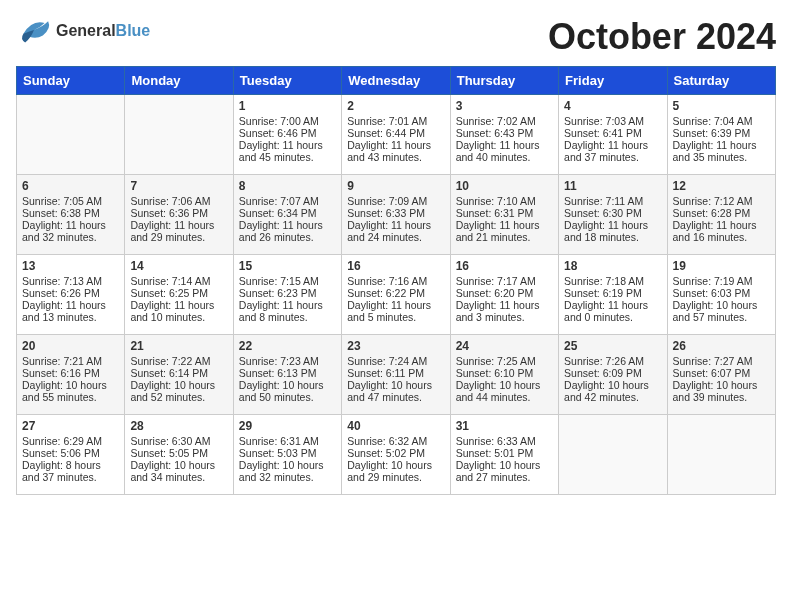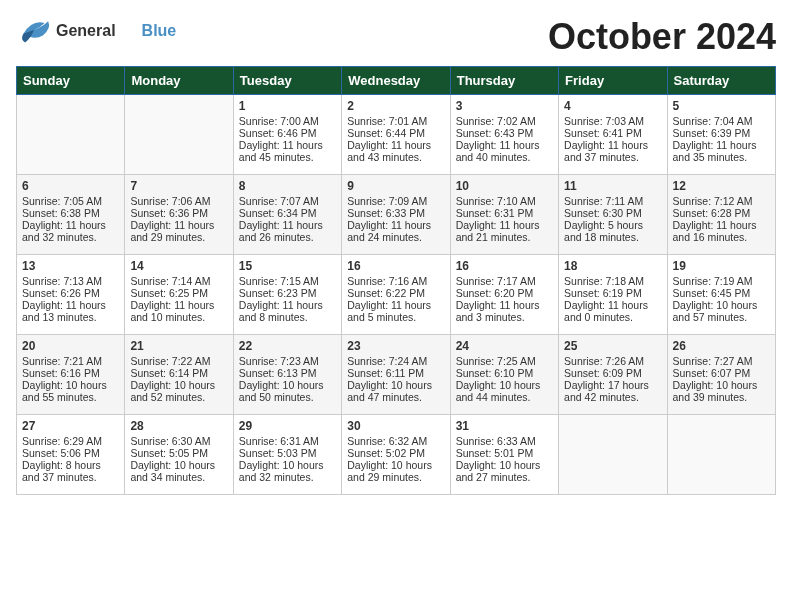--- a/index.html
+++ b/index.html
@@ -37,21 +37,21 @@
     .calendar-subtitle {
       font-size: 16px;
       color: #444;
     }
     .calendar-table {
       width: 100%;
       border-collapse: collapse;
       table-layout: fixed;
     }
     .calendar-table th {
-      background-color: #14532d;
+      background-color: #1d4ed8;
       color: #fff;
       text-align: left;
       padding: 6px 6px;
       font-size: 13px;
       font-weight: bold;
       border: 1px solid #2a68a5;
     }
     .calendar-table td {
       border: 1px solid #ccc;
       vertical-align: top;
@@ -77,21 +77,21 @@
 </head>
 <body>
 
 <div class="header-section">
   <div class="logo">
     <svg class="logo-bird" viewBox="0 0 40 34" xmlns="http://www.w3.org/2000/svg">
       <path d="M8 20 Q18 4 32 8 Q26 14 20 16 Q30 12 36 6 Q40 14 30 22 Q20 28 8 20Z" fill="#4a90c4"></path>
       <path d="M8 20 Q4 26 10 30 Q16 26 20 16 Q14 18 8 20Z" fill="#2a6090"></path>
     </svg>
     <div>
-      <div style="font-size:16px;font-weight:bold;color:#333;">General<span style="color:#4a90c4;margin-left:26px;">Blue</span></div>
+      <div style="font-size:16px;font-weight:bold;color:#333;">General<span style="color:#4a90c4;">Blue</span></div>
     </div>
   </div>
   <div class="title-block">
     <div class="calendar-title">October 2024</div>
   </div>
 </div>
 
 <table class="calendar-table">
   <thead>
     <tr>
@@ -146,21 +146,21 @@
           <span>Sunrise: 7:09 AM</span><br>
           <span>Sunset: 6:33 PM</span><br>
           <span>Daylight: 11 hours and 24 minutes.</span></td>
         <td><span class="day-number">10</span>
           <span>Sunrise: 7:10 AM</span><br>
           <span>Sunset: 6:31 PM</span><br>
           <span>Daylight: 11 hours and 21 minutes.</span></td>
         <td><span class="day-number">11</span>
           <span>Sunrise: 7:11 AM</span><br>
           <span>Sunset: 6:30 PM</span><br>
-          <span>Daylight: 5 hours and 18 minutes.</span></td>
+          <span>Daylight: 11 hours and 18 minutes.</span></td>
         <td><span class="day-number">12</span>
           <span>Sunrise: 7:12 AM</span><br>
           <span>Sunset: 6:28 PM</span><br>
           <span>Daylight: 11 hours and 16 minutes.</span></td>
       </tr>
       <tr>
         <td><span class="day-number">13</span>
           <span>Sunrise: 7:13 AM</span><br>
           <span>Sunset: 6:26 PM</span><br>
           <span>Daylight: 11 hours and 13 minutes.</span></td>
@@ -179,21 +179,21 @@
         <td><span class="day-number">16</span>
           <span>Sunrise: 7:17 AM</span><br>
           <span>Sunset: 6:20 PM</span><br>
           <span>Daylight: 11 hours and 3 minutes.</span></td>
         <td><span class="day-number">18</span>
           <span>Sunrise: 7:18 AM</span><br>
           <span>Sunset: 6:19 PM</span><br>
           <span>Daylight: 11 hours and 0 minutes.</span></td>
         <td><span class="day-number">19</span>
           <span>Sunrise: 7:19 AM</span><br>
-          <span>Sunset: 6:45 PM</span><br>
+          <span>Sunset: 6:03 PM</span><br>
           <span>Daylight: 10 hours and 57 minutes.</span></td>
       </tr>
       <tr>
         <td><span class="day-number">20</span>
           <span>Sunrise: 7:21 AM</span><br>
           <span>Sunset: 6:16 PM</span><br>
           <span>Daylight: 10 hours and 55 minutes.</span></td>
         <td><span class="day-number">21</span>
           <span>Sunrise: 7:22 AM</span><br>
           <span>Sunset: 6:14 PM</span><br>
@@ -206,40 +206,40 @@
           <span>Sunrise: 7:24 AM</span><br>
           <span>Sunset: 6:11 PM</span><br>
           <span>Daylight: 10 hours and 47 minutes.</span></td>
         <td><span class="day-number">24</span>
           <span>Sunrise: 7:25 AM</span><br>
           <span>Sunset: 6:10 PM</span><br>
           <span>Daylight: 10 hours and 44 minutes.</span></td>
         <td><span class="day-number">25</span>
           <span>Sunrise: 7:26 AM</span><br>
           <span>Sunset: 6:09 PM</span><br>
-          <span>Daylight: 17 hours and 42 minutes.</span></td>
+          <span>Daylight: 10 hours and 42 minutes.</span></td>
         <td><span class="day-number">26</span>
           <span>Sunrise: 7:27 AM</span><br>
           <span>Sunset: 6:07 PM</span><br>
           <span>Daylight: 10 hours and 39 minutes.</span></td>
       </tr>
       <tr>
         <td><span class="day-number">27</span>
           <span>Sunrise: 6:29 AM</span><br>
           <span>Sunset: 5:06 PM</span><br>
           <span>Daylight: 8 hours and 37 minutes.</span></td>
         <td><span class="day-number">28</span>
           <span>Sunrise: 6:30 AM</span><br>
           <span>Sunset: 5:05 PM</span><br>
           <span>Daylight: 10 hours and 34 minutes.</span></td>
         <td><span class="day-number">29</span>
           <span>Sunrise: 6:31 AM</span><br>
           <span>Sunset: 5:03 PM</span><br>
           <span>Daylight: 10 hours and 32 minutes.</span></td>
-        <td><span class="day-number">30</span>
+        <td><span class="day-number">40</span>
           <span>Sunrise: 6:32 AM</span><br>
           <span>Sunset: 5:02 PM</span><br>
           <span>Daylight: 10 hours and 29 minutes.</span></td>
         <td><span class="day-number">31</span>
           <span>Sunrise: 6:33 AM</span><br>
           <span>Sunset: 5:01 PM</span><br>
           <span>Daylight: 10 hours and 27 minutes.</span></td>
         <td class="empty-cell"></td>
         <td class="empty-cell"></td>
       </tr>

